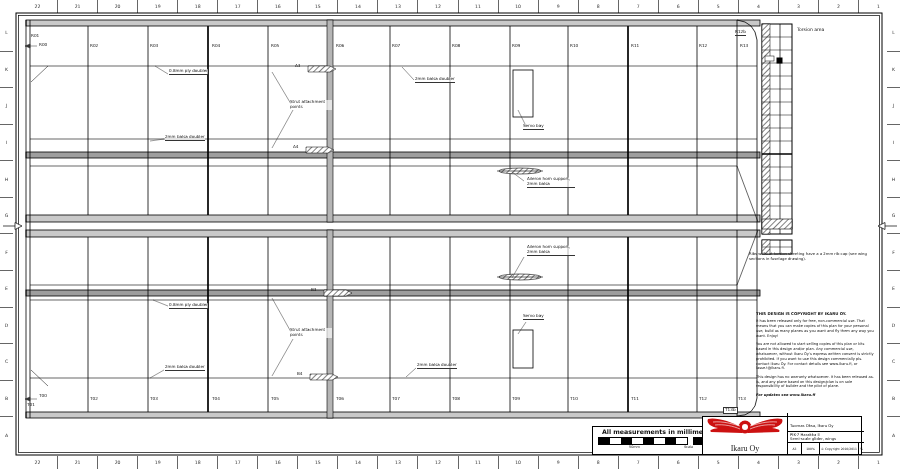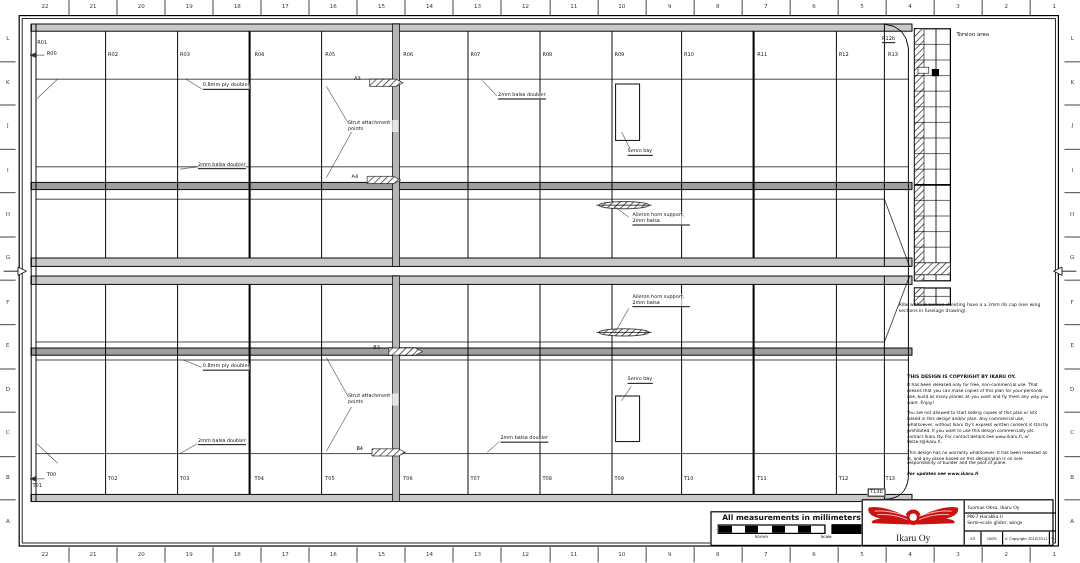--- a/index.html
+++ b/index.html
@@ -33,22 +33,22 @@
   
   .measure{position:absolute;left:592px;top:426px;width:136px;height:27px;
            border:1px solid #000;background:#fff;text-align:center;}
   .measure .title{font-size:6.3px;font-weight:bold;margin-top:1px;}
   .measure .barrow{display:flex;align-items:center;justify-content:center;gap:5px;margin-top:1.5px;}
   .measure .checker{width:88px;height:6px;border:.8px solid #000;
       background:repeating-linear-gradient(90deg,#000 0 11px,#fff 11px 22px);}
   .measure .solid{width:30px;height:6px;background:#000;border:.8px solid #000;}
   .measure .caps{display:flex;justify-content:center;gap:44px;font-size:3.4px;margin-top:.5px;}
   
-  .tblock{position:absolute;left:718px;top:416px;width:158px;height:37px;border:1px solid #000;
-          display:flex;background:#fff;}
+  .tblock{position:absolute;left:702px;top:416px;width:158px;height:37px;border:1px solid #000;
+          display:flex;background:#fff;align-items:flex-end;}
   .tblock .logo-cell{width:84px;border-right:1px solid #000;position:relative;}
   .tblock .info{flex:1;display:flex;flex-direction:column;font-size:3.8px;}
   .tblock .r1{height:10px;border-bottom:.7px solid #000;display:flex;align-items:center;padding-left:2px;}
   .tblock .r2{flex:1;border-bottom:.7px solid #000;padding:1px 0 0 2px;line-height:1.25;}
   .tblock .r3{height:11px;display:flex;font-size:3px;}
   .tblock .r3 span{display:flex;align-items:center;justify-content:center;border-right:.7px solid #000;padding:0 1px;}
   .tblock .r3 span:last-child{border-right:none;flex:1;}
   .logo-text{position:absolute;left:0;right:0;bottom:1px;text-align:center;
              font-family:"Liberation Serif",serif;font-size:8px;color:#222;}
 </style>

